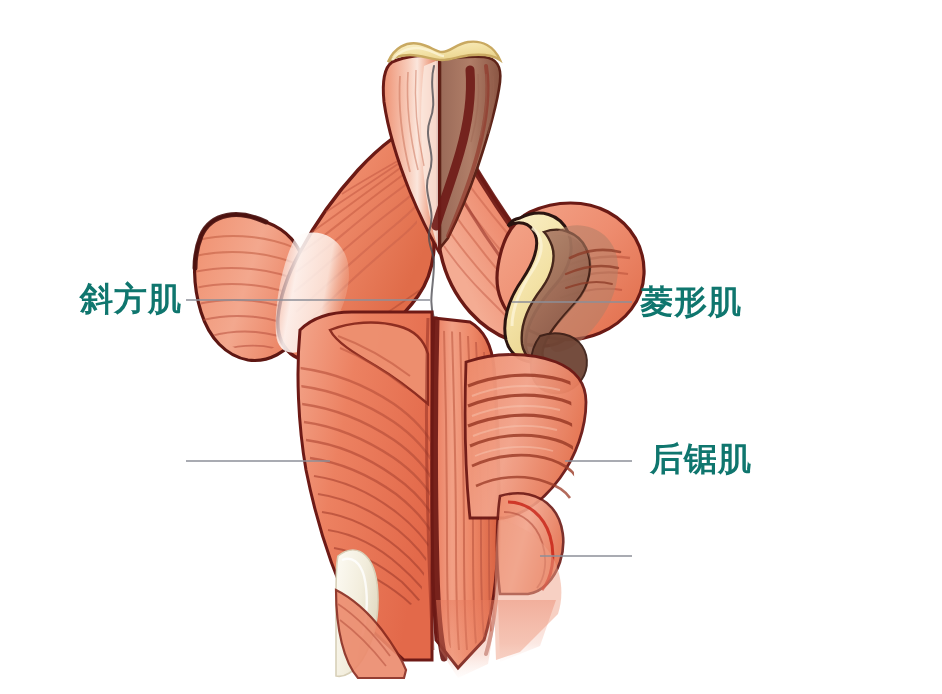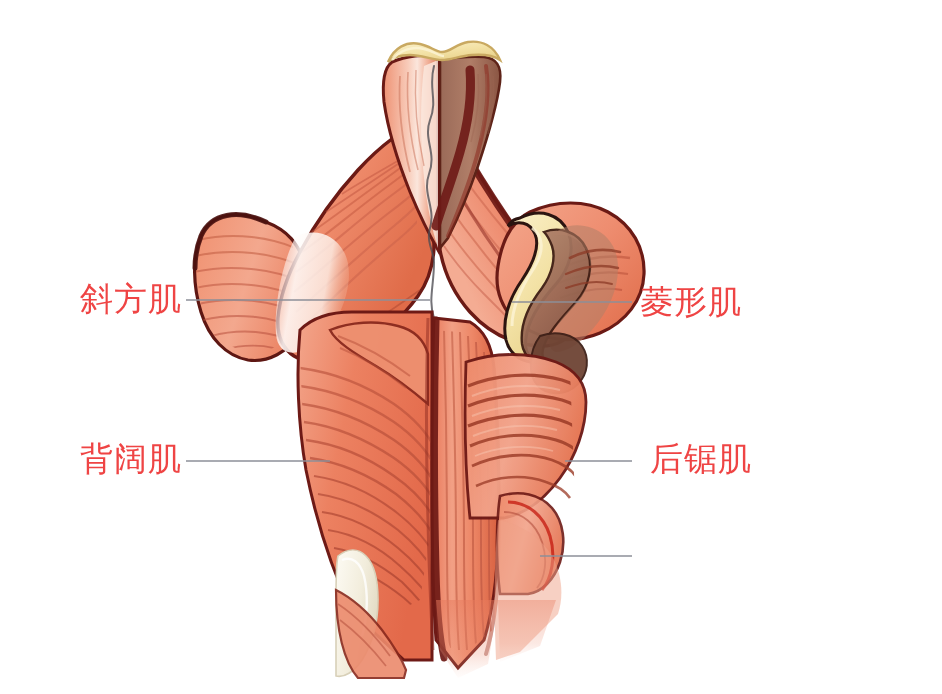--- a/index.html
+++ b/index.html
@@ -24,23 +24,23 @@
     top: 0;
     width: 942px;
     height: 694px;
   }
   .label-text {
     position: absolute;
     font-family: "DejaVu Sans", "Liberation Sans", sans-serif;
     font-size: 33px;
     line-height: 36px;
     letter-spacing: 1px;
-    color: #ef4444;
+    color: #0f766e;
     white-space: nowrap;
-    font-weight: 400;
+    font-weight: 700;
   }
   .label-left { text-align: right; }
   .label-right { text-align: center; }
   .watermark {
     position: absolute;
     font-family: "DejaVu Sans", "Liberation Sans", sans-serif;
     font-size: 25px;
     color: #2b2b2b;
     white-space: nowrap;
     opacity: 0.88;
@@ -494,19 +494,18 @@
       <line x1="186" y1="461" x2="330" y2="461"></line>
       <line x1="565" y1="461" x2="632" y2="461"></line>
       <line x1="540" y1="556" x2="632" y2="556"></line>
     </g>
   </svg>
 
   <div class="label-text label-left" style="left:80px; top:281px;">斜方肌</div>
 
   <div class="label-text label-right" style="left:640px; top:284px;">菱形肌</div>
 
-  <div class="label-text label-left" style="left:80px; top:441px;">背阔肌</div>
 
   <div class="label-text label-right" style="left:640px; top:441px;margin-left:10px;">后锯肌</div>
 
 
 
 </div>
 
 </body></html>

